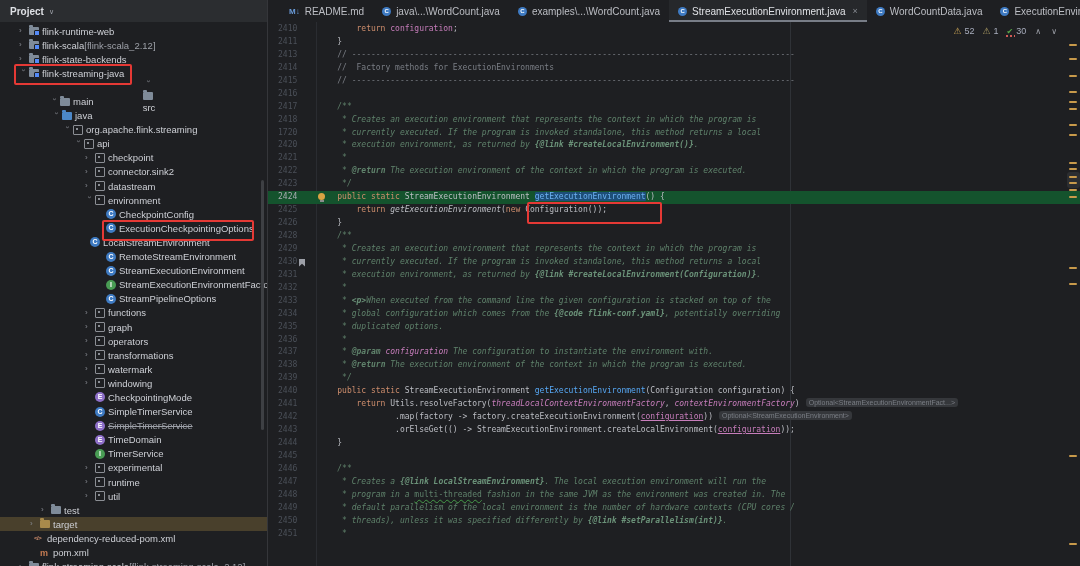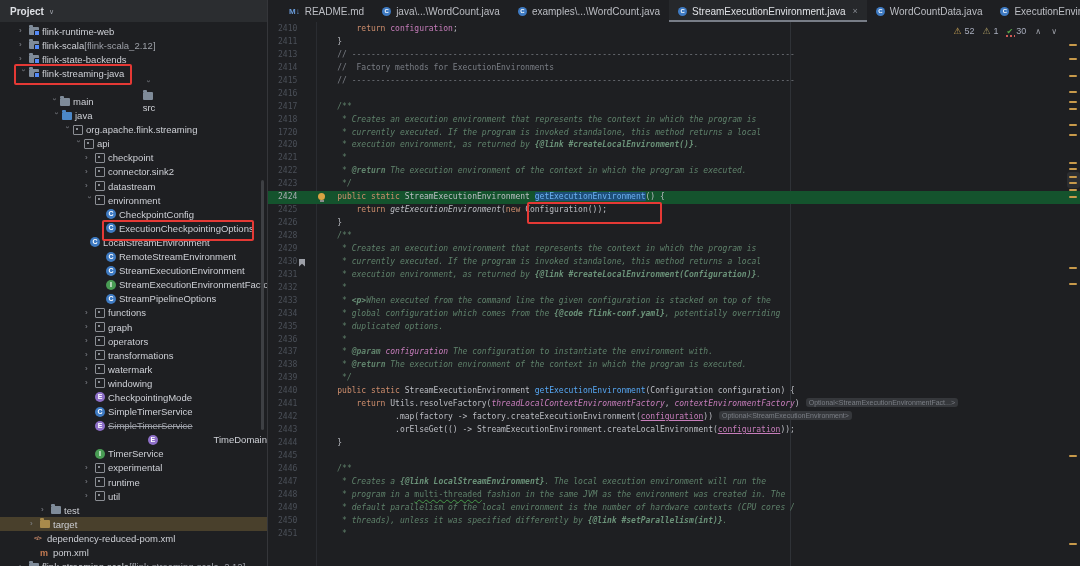--- a/index.html
+++ b/index.html
@@ -310,21 +310,21 @@
           </span>
           <span class="lab">SimpleTimerService</span>
         </div>
         <div class="trow" style="padding-left: 85px;">
           <span class="chev empty"></span>
           <span class="ic ic-enum">
             <i class="badge b-enum">E</i>
           </span>
           <span class="lab strike">SimpleTimerService</span>
         </div>
-        <div class="trow" style="padding-left: 85px; justify-content: space-between;">
+        <div class="trow" style="padding-left: 85px;">
           <span class="chev empty"></span>
           <span class="ic ic-enum">
             <i class="badge b-enum">E</i>
           </span>
           <span class="lab">TimeDomain</span>
         </div>
         <div class="trow" style="padding-left: 85px;">
           <span class="chev empty"></span>
           <span class="ic ic-interface">
             <i class="badge b-interface">I</i>

